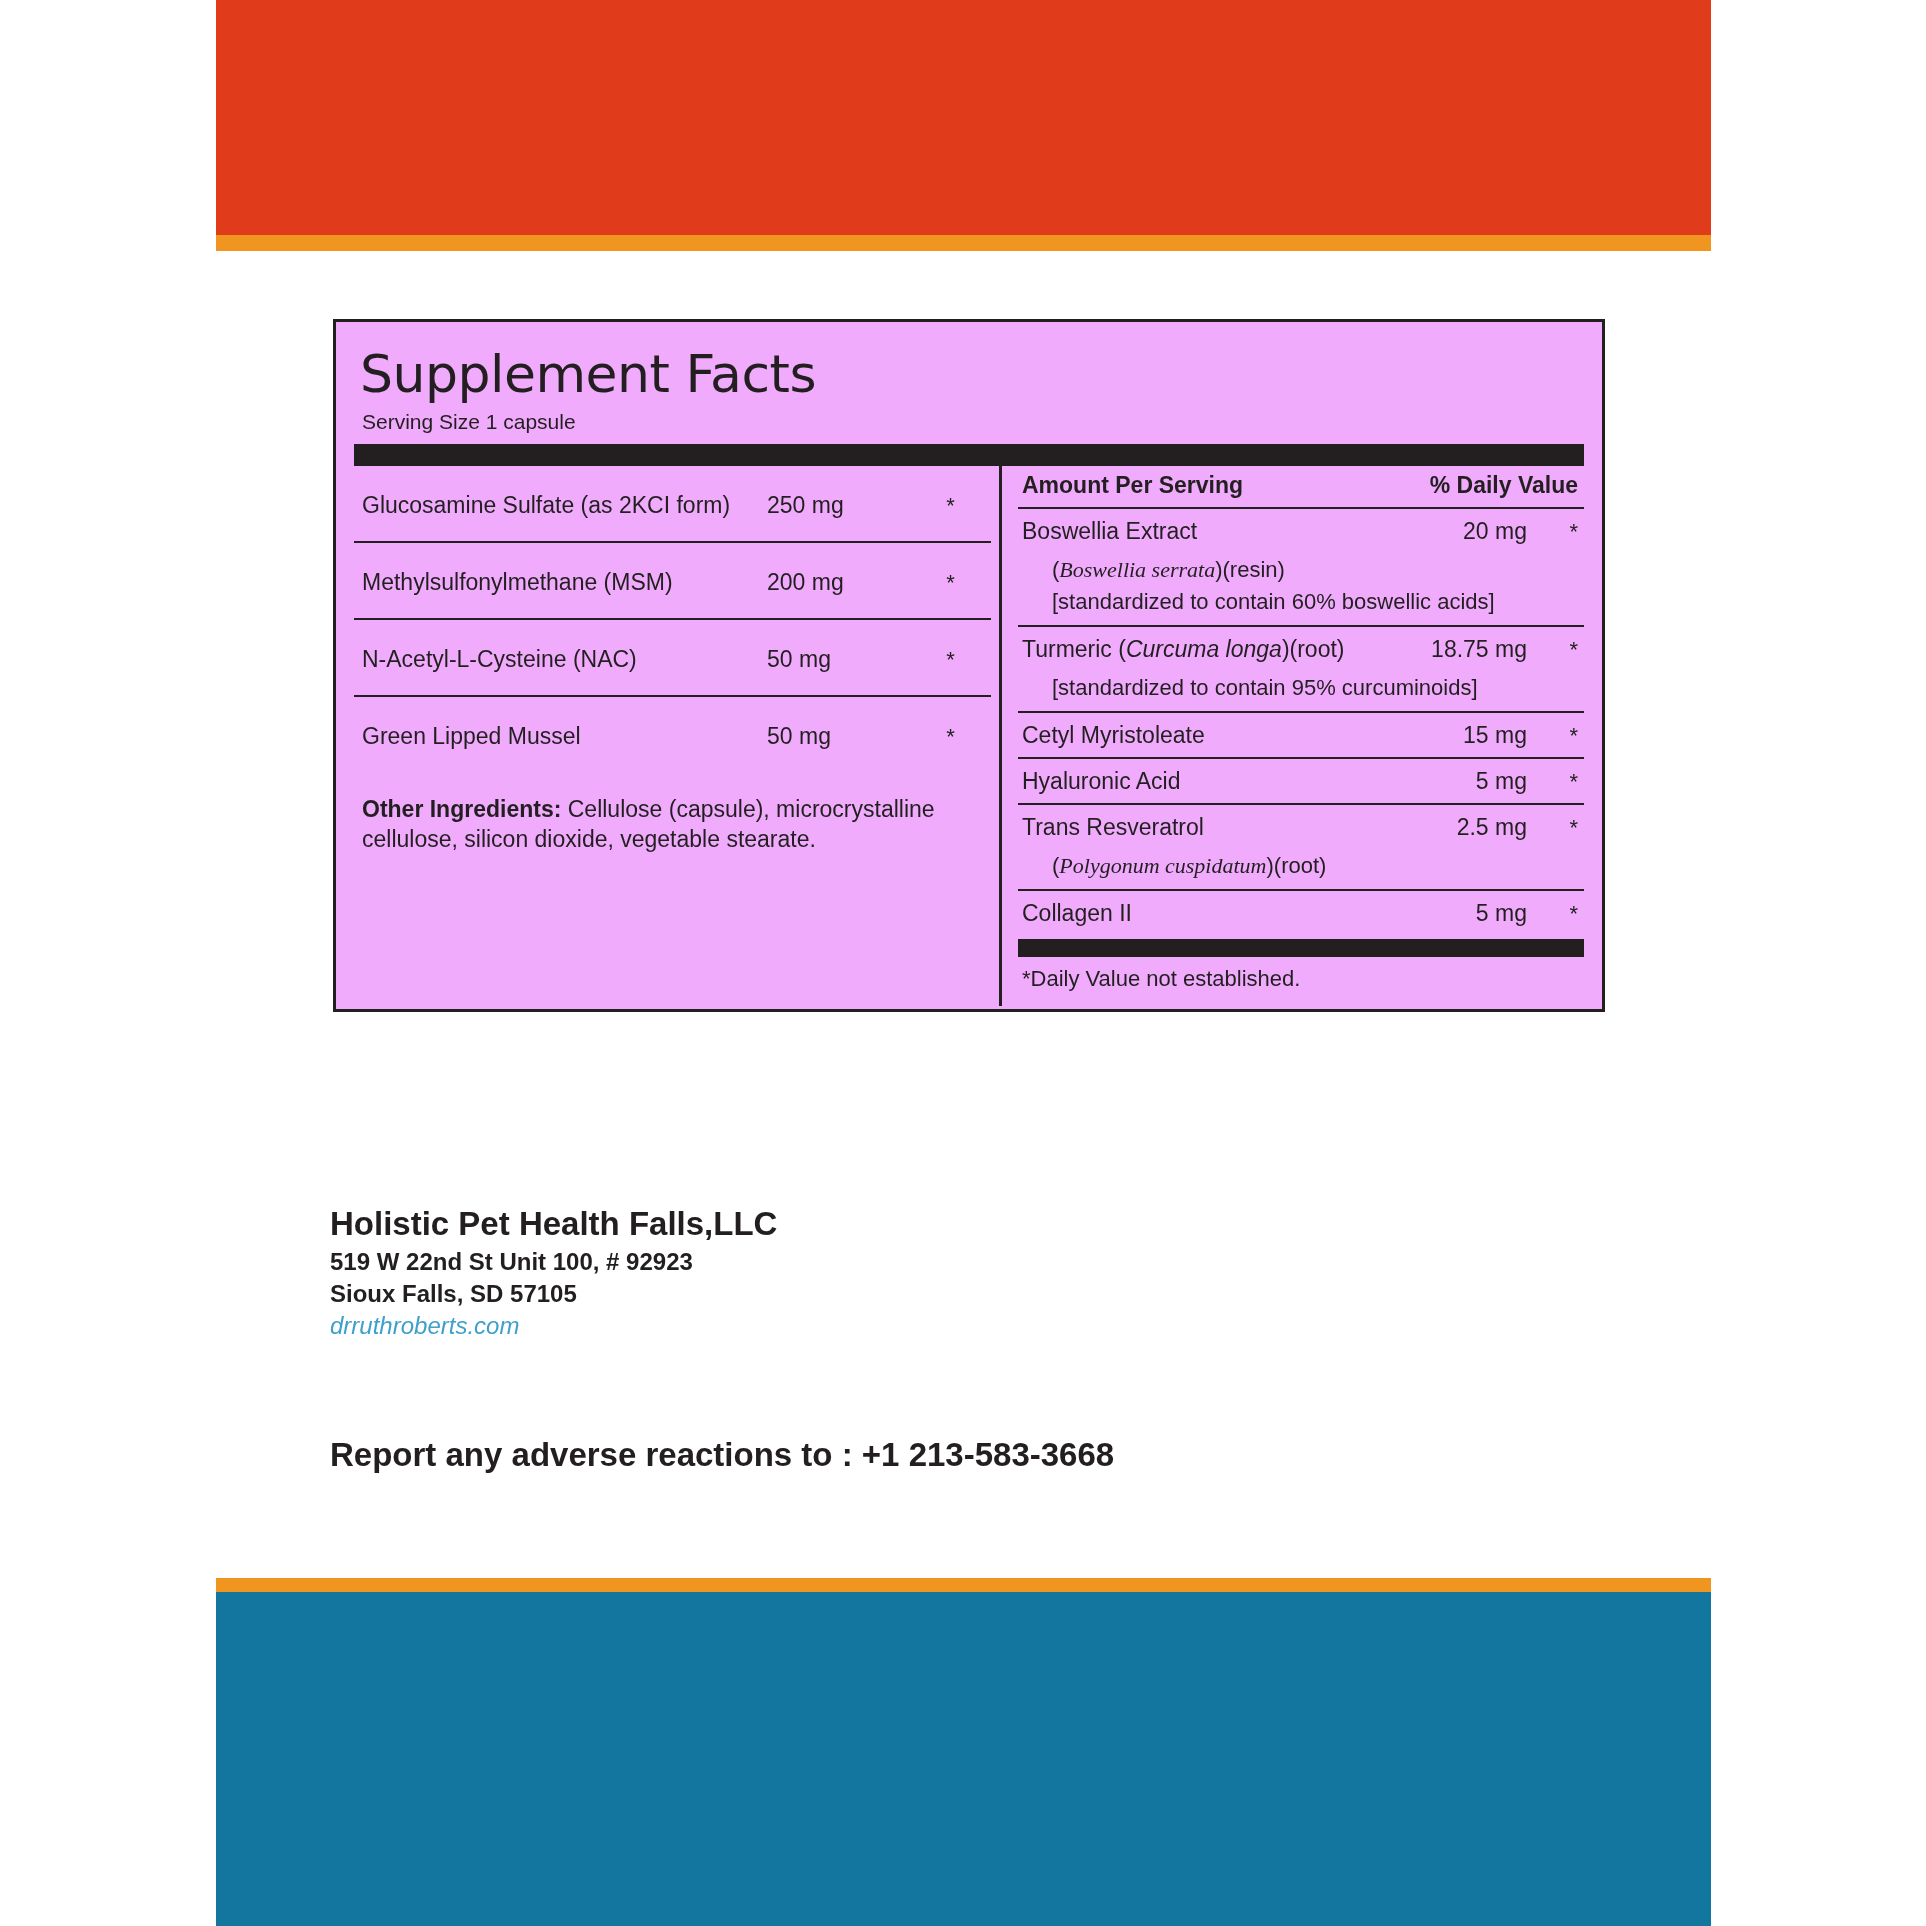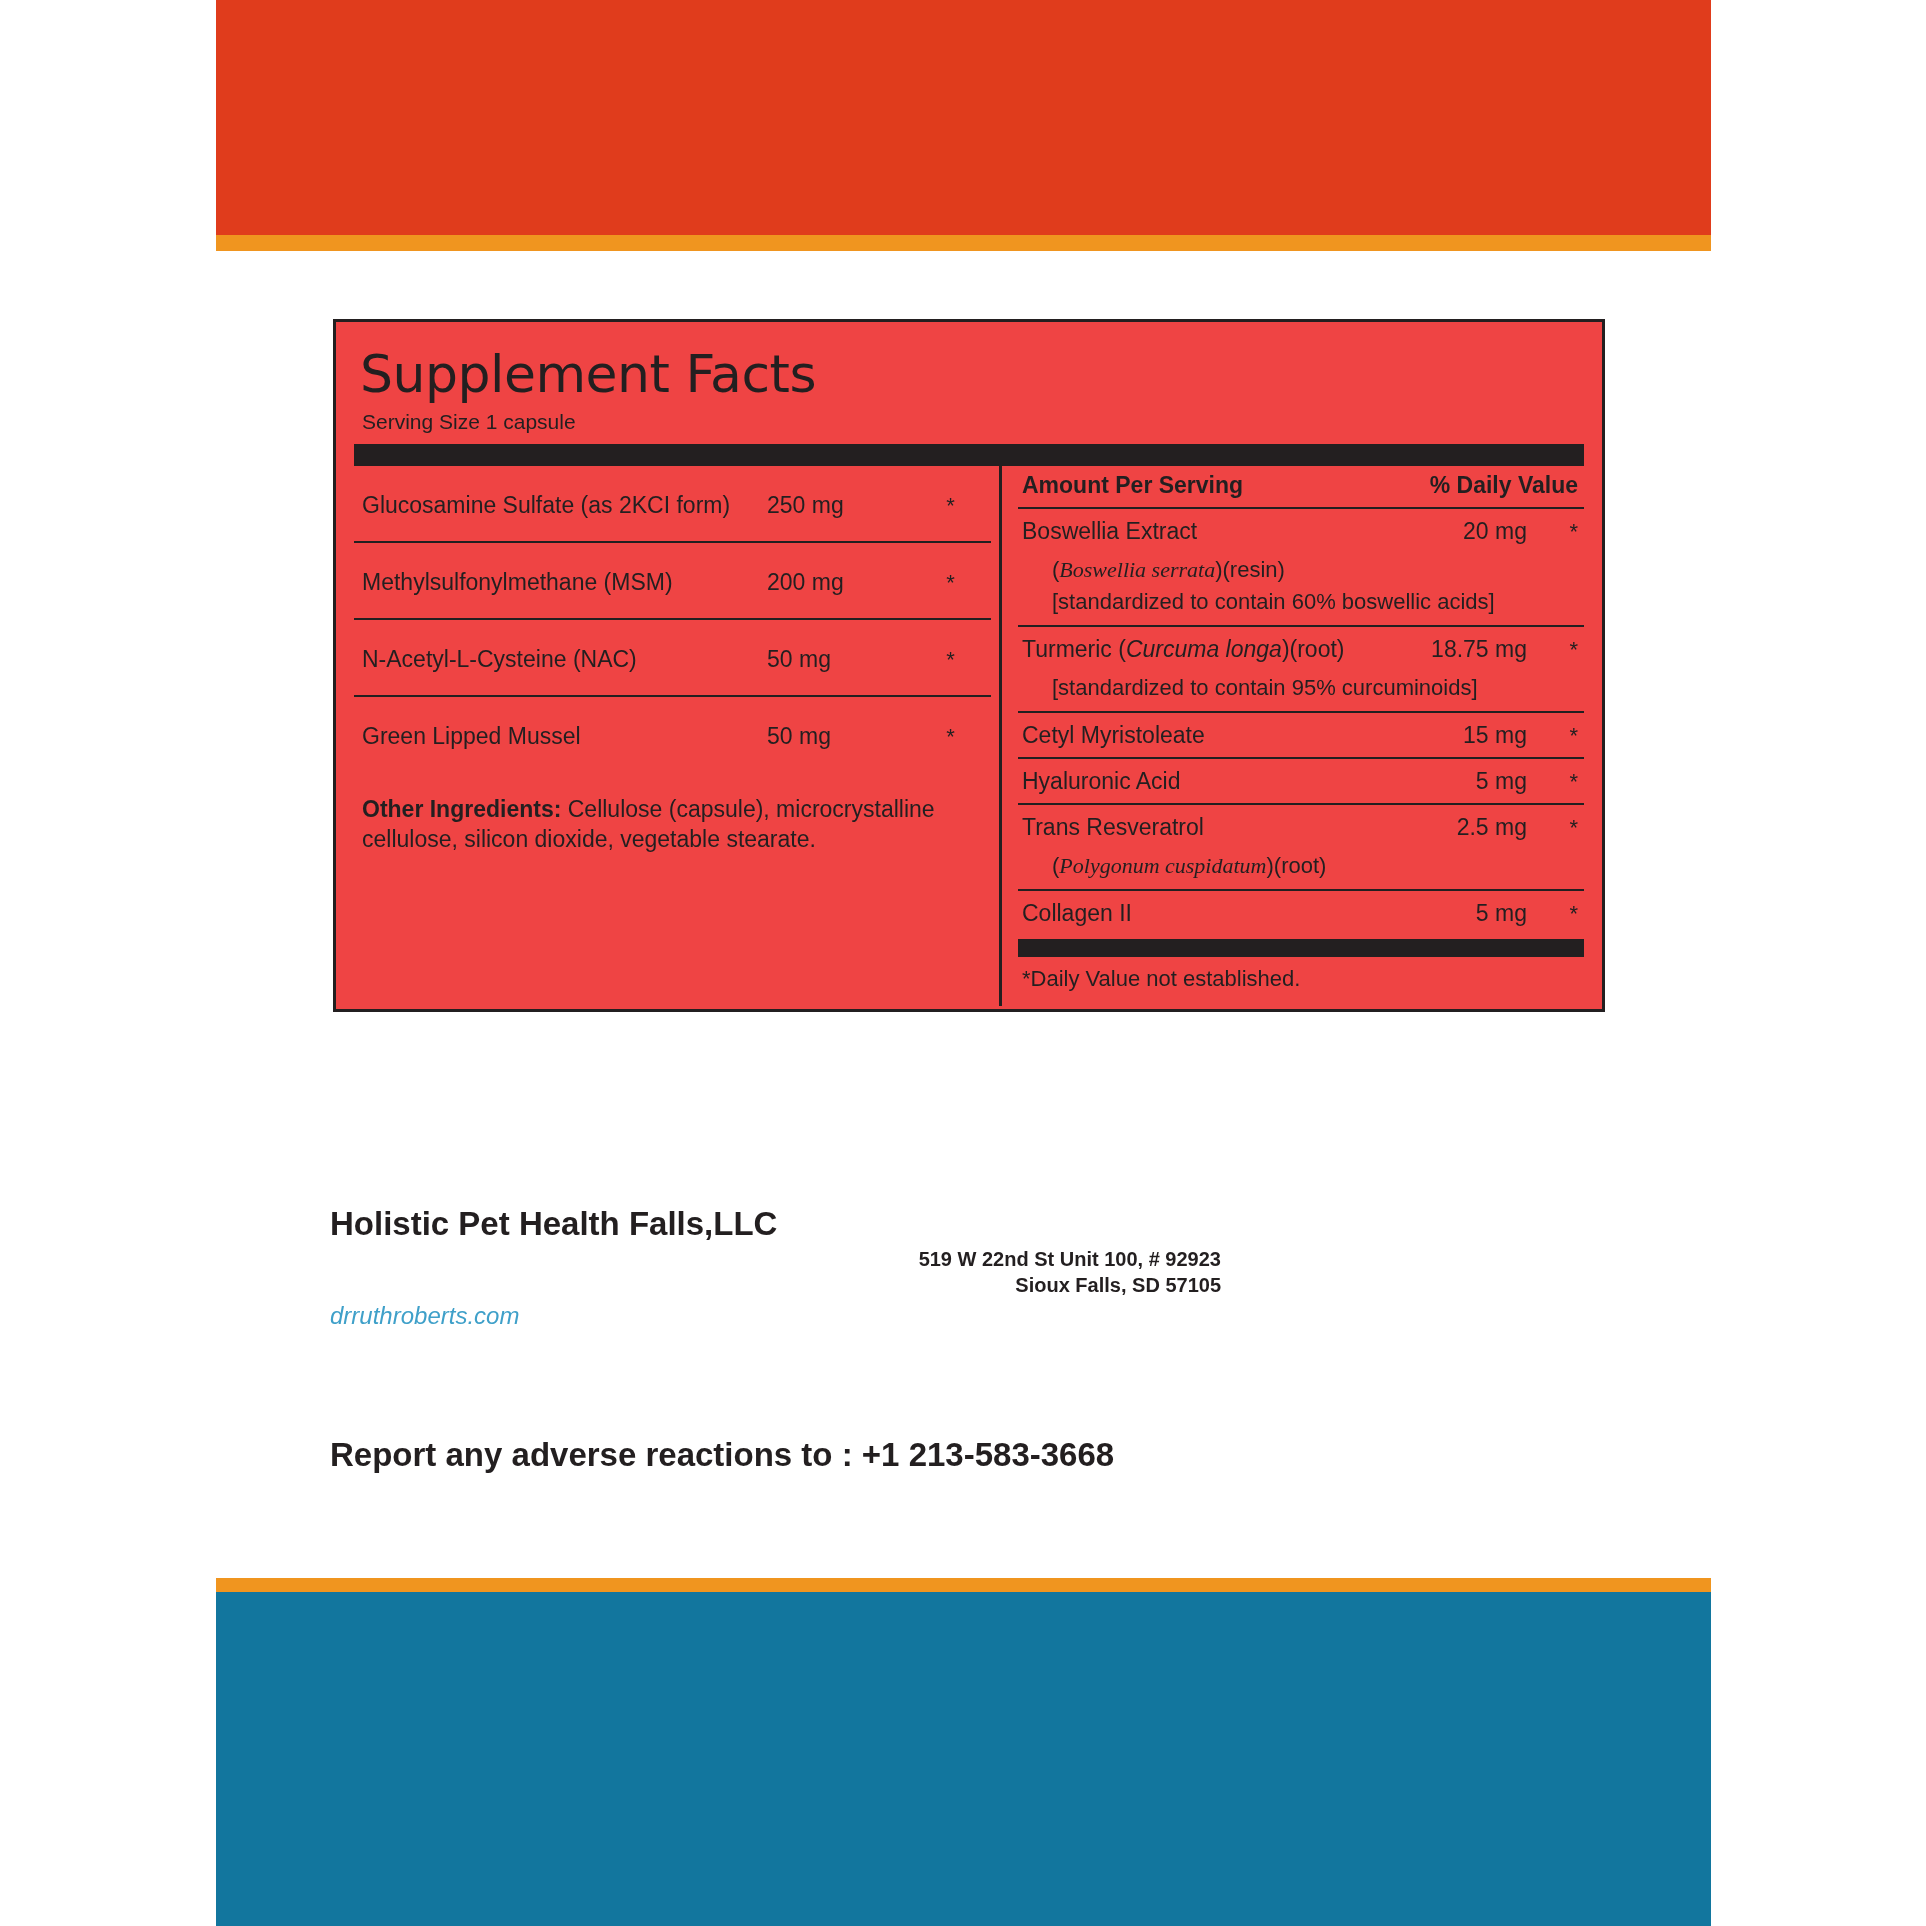--- a/index.html
+++ b/index.html
@@ -55,21 +55,21 @@
   }
 
   
   .sf-panel {
     position: absolute;
     left: 333px;
     top: 319px;
     width: 1272px;
     height: 693px;
     border: 3px solid #231f20;
-    background: #ef4444;
+    background: #f0abfc;
     box-sizing: border-box;
   }
   .sf-title {
     font-family: "DejaVu Sans", sans-serif;
     font-size: 52px;
     letter-spacing: -0.5px;
     color: #231f20;
     margin: 26px 0 0 24px;
     line-height: 1.0;
     font-weight: 400;
@@ -196,24 +196,23 @@
     top: 1203px;
     width: 891px;
     color: #231f20;
   }
   .addr .company {
     font-size: 33px;
     font-weight: bold;
     line-height: 1.3;
   }
   .addr .line {
-    font-size: 20px;
+    font-size: 24px;
     font-weight: bold;
     line-height: 1.32;
-    text-align: right;
   }
   .addr .web {
     font-size: 24px;
     color: #3fa0c9;
     line-height: 1.38;
     text-decoration: none;
     display: inline-block;
     font-style: italic;
   }
   .report {

